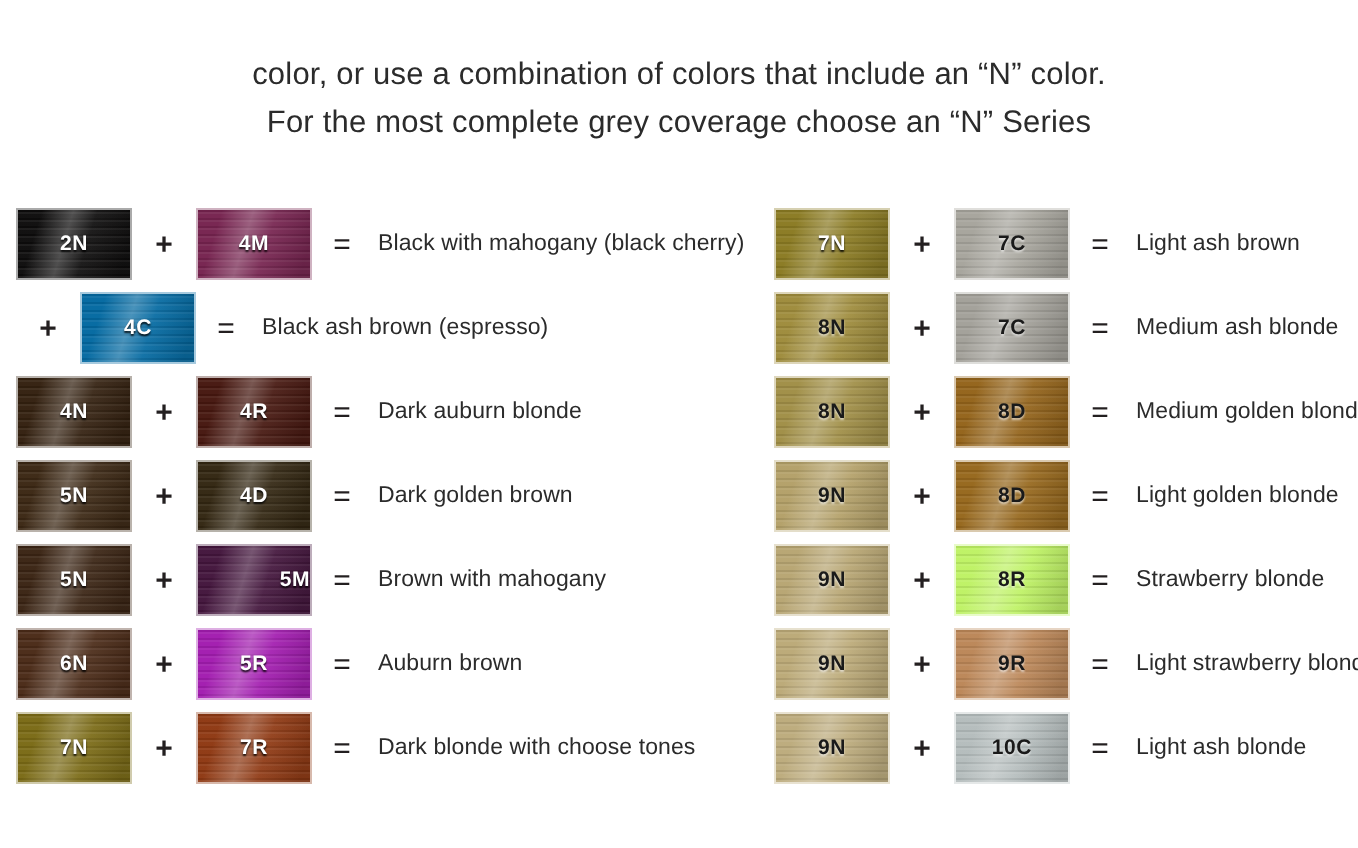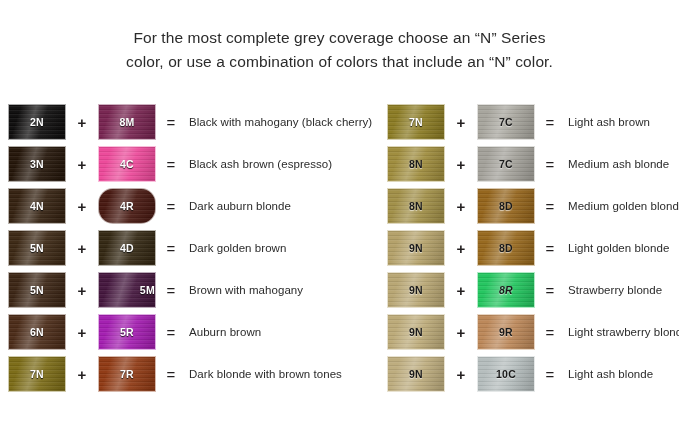--- a/index.html
+++ b/index.html
@@ -129,54 +129,51 @@
     white-space: nowrap;
     overflow: hidden;
     padding-left: 3px;
     letter-spacing: 0.05px;
   }
 </style>
 </head>
 <body>
 
 <div class="heading">
+  <span class="line">color, or use a combination of colors that include an “N” color.</span>
   <span class="line">For the most complete grey coverage choose an “N” Series</span>
-  <span class="line">color, or use a combination of colors that include an “N” color.</span>
 </div>
 
 <div class="columns">
   <div class="group left" id="left-group">
       <div class="row">
         <div class="swatch light-text" style="background-color: rgb(13, 12, 12);">
           <span class="code">2N</span>
         </div>
         <div class="op">+</div>
         <div class="swatch light-text" style="background-color: rgb(118, 35, 79);">
-          <span class="code">8M</span>
+          <span class="code">4M</span>
         </div>
         <div class="op eq">=</div>
         <div class="result">Black with mahogany (black cherry)</div>
       </div>
       <div class="row">
-        <div class="swatch light-text" style="background-color: rgb(35, 20, 8);">
-          <span class="code">3N</span>
-        </div>
-        <div class="op">+</div>
-        <div class="swatch light-text" style="background-color: #ec4899;">
+        <div class="op">+</div>
+        <div class="swatch light-text" style="background-color: #0369a1;">
           <span class="code">4C</span>
         </div>
         <div class="op eq">=</div>
         <div class="result">Black ash brown (espresso)</div>
       </div>
       <div class="row">
         <div class="swatch light-text" style="background-color: rgb(51, 32, 15);">
           <span class="code">4N</span>
         </div>
         <div class="op">+</div>
-        <div class="swatch light-text" style="background-color: rgb(70, 23, 15); border-radius: 15px;">
+        <div class="swatch light-text" style="background-color: rgb(70, 23, 15);">
           <span class="code">4R</span>
         </div>
         <div class="op eq">=</div>
         <div class="result">Dark auburn blonde</div>
       </div>
       <div class="row">
         <div class="swatch light-text" style="background-color: rgb(59, 39, 19);">
           <span class="code">5N</span>
         </div>
         <div class="op">+</div>
@@ -210,21 +207,21 @@
       </div>
       <div class="row">
         <div class="swatch light-text" style="background-color: rgb(122, 106, 21);">
           <span class="code">7N</span>
         </div>
         <div class="op">+</div>
         <div class="swatch light-text" style="background-color: rgb(142, 56, 18);">
           <span class="code">7R</span>
         </div>
         <div class="op eq">=</div>
-        <div class="result">Dark blonde with brown tones</div>
+        <div class="result">Dark blonde with choose tones</div>
       </div>
     </div>
   <div class="group right" id="right-group">
       <div class="row">
         <div class="swatch light-text" style="background-color: rgb(138, 122, 34);">
           <span class="code">7N</span>
         </div>
         <div class="op">+</div>
         <div class="swatch dark-text" style="background-color: rgb(166, 164, 156);">
           <span class="code">7C</span>
@@ -263,21 +260,21 @@
           <span class="code">8D</span>
         </div>
         <div class="op eq">=</div>
         <div class="result">Light golden blonde</div>
       </div>
       <div class="row">
         <div class="swatch dark-text" style="background-color: rgb(183, 165, 114);">
           <span class="code">9N</span>
         </div>
         <div class="op">+</div>
-        <div class="swatch dark-text" style="background-color: #22c55e; font-style: italic;">
+        <div class="swatch dark-text" style="background-color: #bef264;">
           <span class="code">8R</span>
         </div>
         <div class="op eq">=</div>
         <div class="result">Strawberry blonde</div>
       </div>
       <div class="row">
         <div class="swatch dark-text" style="background-color: rgb(187, 169, 119);">
           <span class="code">9N</span>
         </div>
         <div class="op">+</div>

